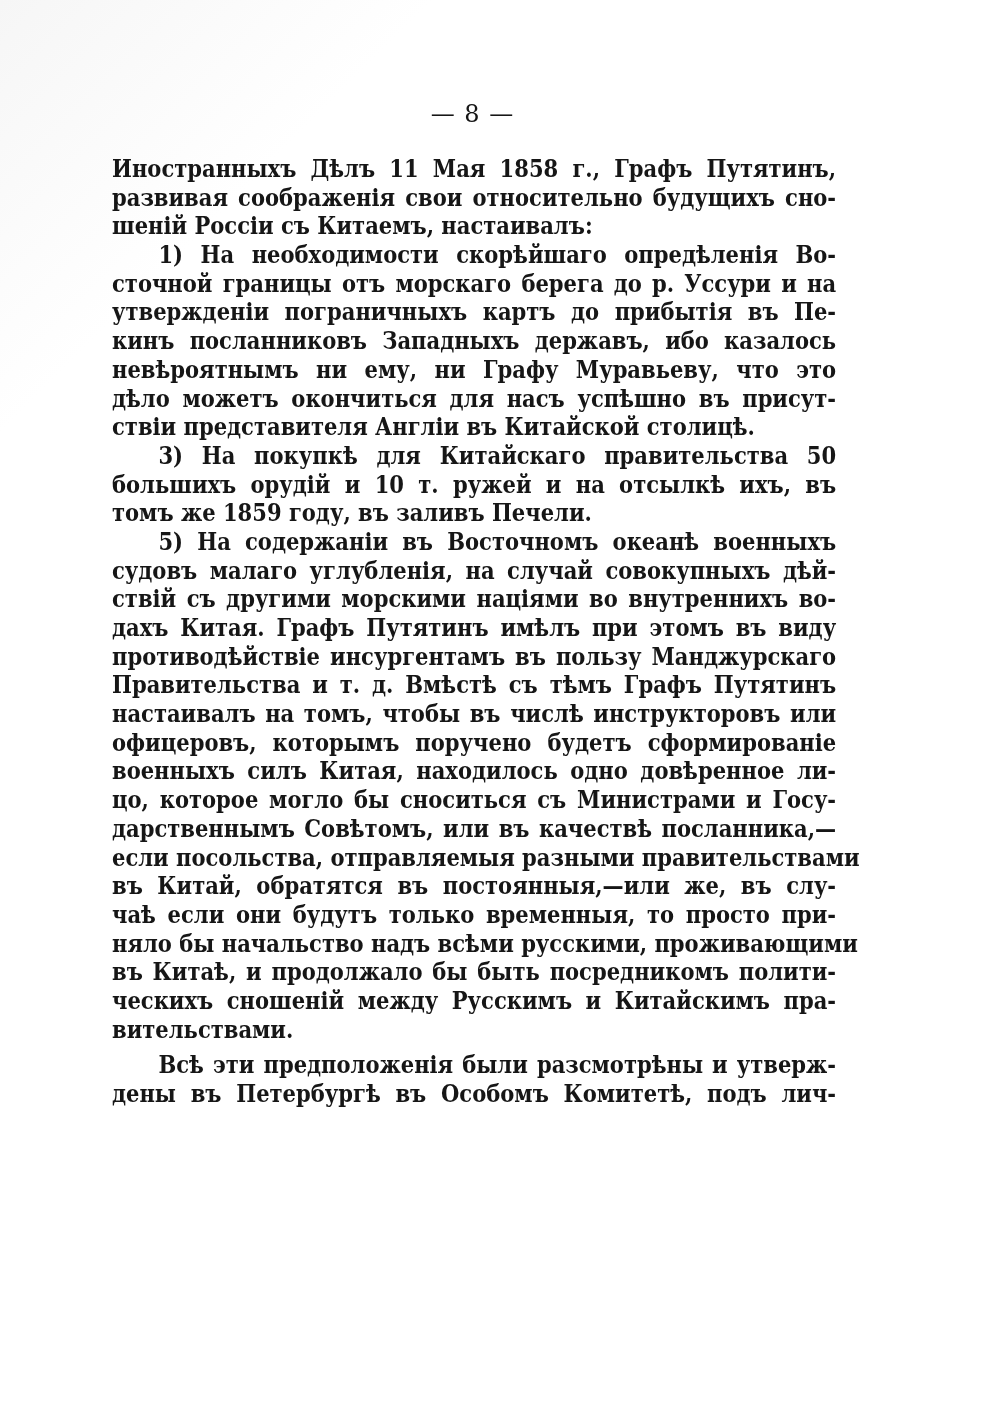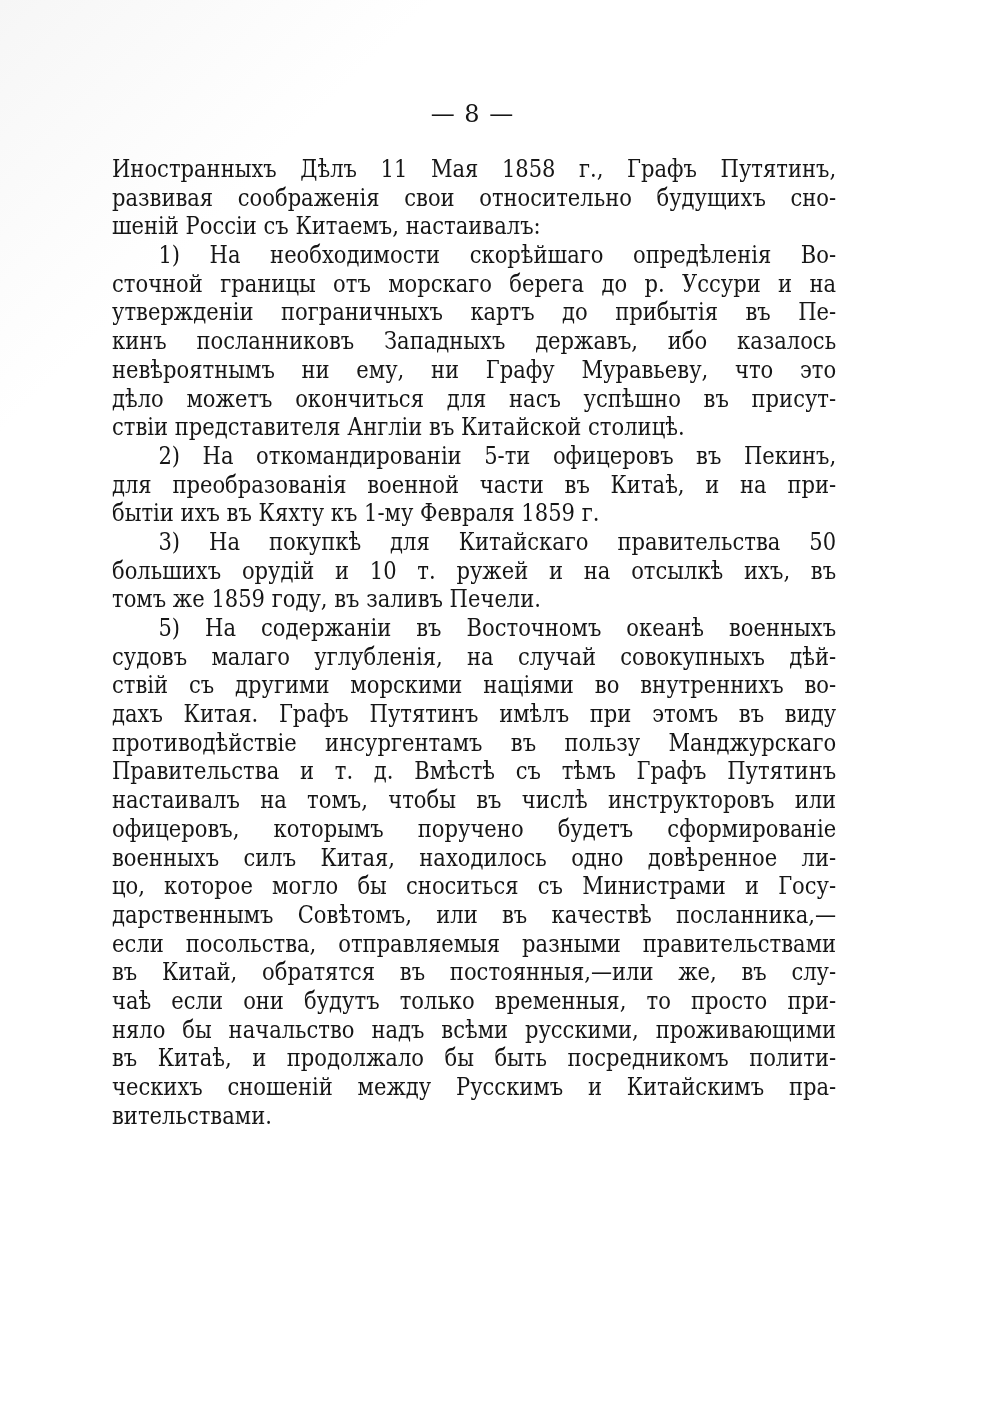--- a/index.html
+++ b/index.html
@@ -30,20 +30,21 @@
       width: 945px;
       text-align: center;
       font-size: 24px;
       letter-spacing: 1px;
     }
     .text-block {
       position: absolute;
       left: 112px;
       top: 155px;
       width: 724px;
+      font-weight: bold;
     }
     .line {
       display: block;
       height: 28.7px;
       line-height: 28.7px;
       font-size: 24.5px;
       white-space: nowrap;
       text-align: justify;
       text-align-last: justify;
       transform: scaleX(0.86);
@@ -79,25 +80,20 @@
     <div>
       <span class="line indent">1) На необходимости скорѣйшаго опредѣленія Во-</span>
       <span class="line">сточной границы отъ морскаго берега до р. Уссури и на</span>
       <span class="line">утвержденіи пограничныхъ картъ до прибытія въ Пе-</span>
       <span class="line">кинъ посланниковъ Западныхъ державъ, ибо казалось</span>
       <span class="line">невѣроятнымъ ни ему, ни Графу Муравьеву, что это</span>
       <span class="line">дѣло можетъ окончиться для насъ успѣшно въ присут-</span>
       <span class="line last">ствіи представителя Англіи въ Китайской столицѣ.</span>
     </div>
 
-    <div>
-      <span class="line indent">2) На откомандированіи 5-ти офицеровъ въ Пекинъ,</span>
-      <span class="line">для преобразованія военной части въ Китаѣ, и на при-</span>
-      <span class="line last">бытіи ихъ въ Кяхту къ 1-му Февраля 1859 г.</span>
-    </div>
 
     <div>
       <span class="line indent">3) На покупкѣ для Китайскаго правительства 50</span>
       <span class="line">большихъ орудій и 10 т. ружей и на отсылкѣ ихъ, въ</span>
       <span class="line last">томъ же 1859 году, въ заливъ Печели.</span>
     </div>
 
 
     <div>
       <span class="line indent">5) На содержаніи въ Восточномъ океанѣ военныхъ</span>
@@ -115,14 +111,18 @@
       <span class="line">въ Китай, обратятся въ постоянныя,—или же, въ слу-</span>
       <span class="line">чаѣ если они будутъ только временныя, то просто при-</span>
       <span class="line">няло бы начальство надъ всѣми русскими, проживающими</span>
       <span class="line">въ Китаѣ, и продолжало бы быть посредникомъ полити-</span>
       <span class="line">ческихъ сношеній между Русскимъ и Китайскимъ пра-</span>
       <span class="line last">вительствами.</span>
     </div>
 
     <span class="para-gap"></span>
 
+    <div>
+      <span class="line indent">Всѣ эти предположенія были разсмотрѣны и утверж-</span>
+      <span class="line">дены въ Петербургѣ въ Особомъ Комитетѣ, подъ лич-</span>
+    </div>
   </div>
 </div>
 
 </body></html>

